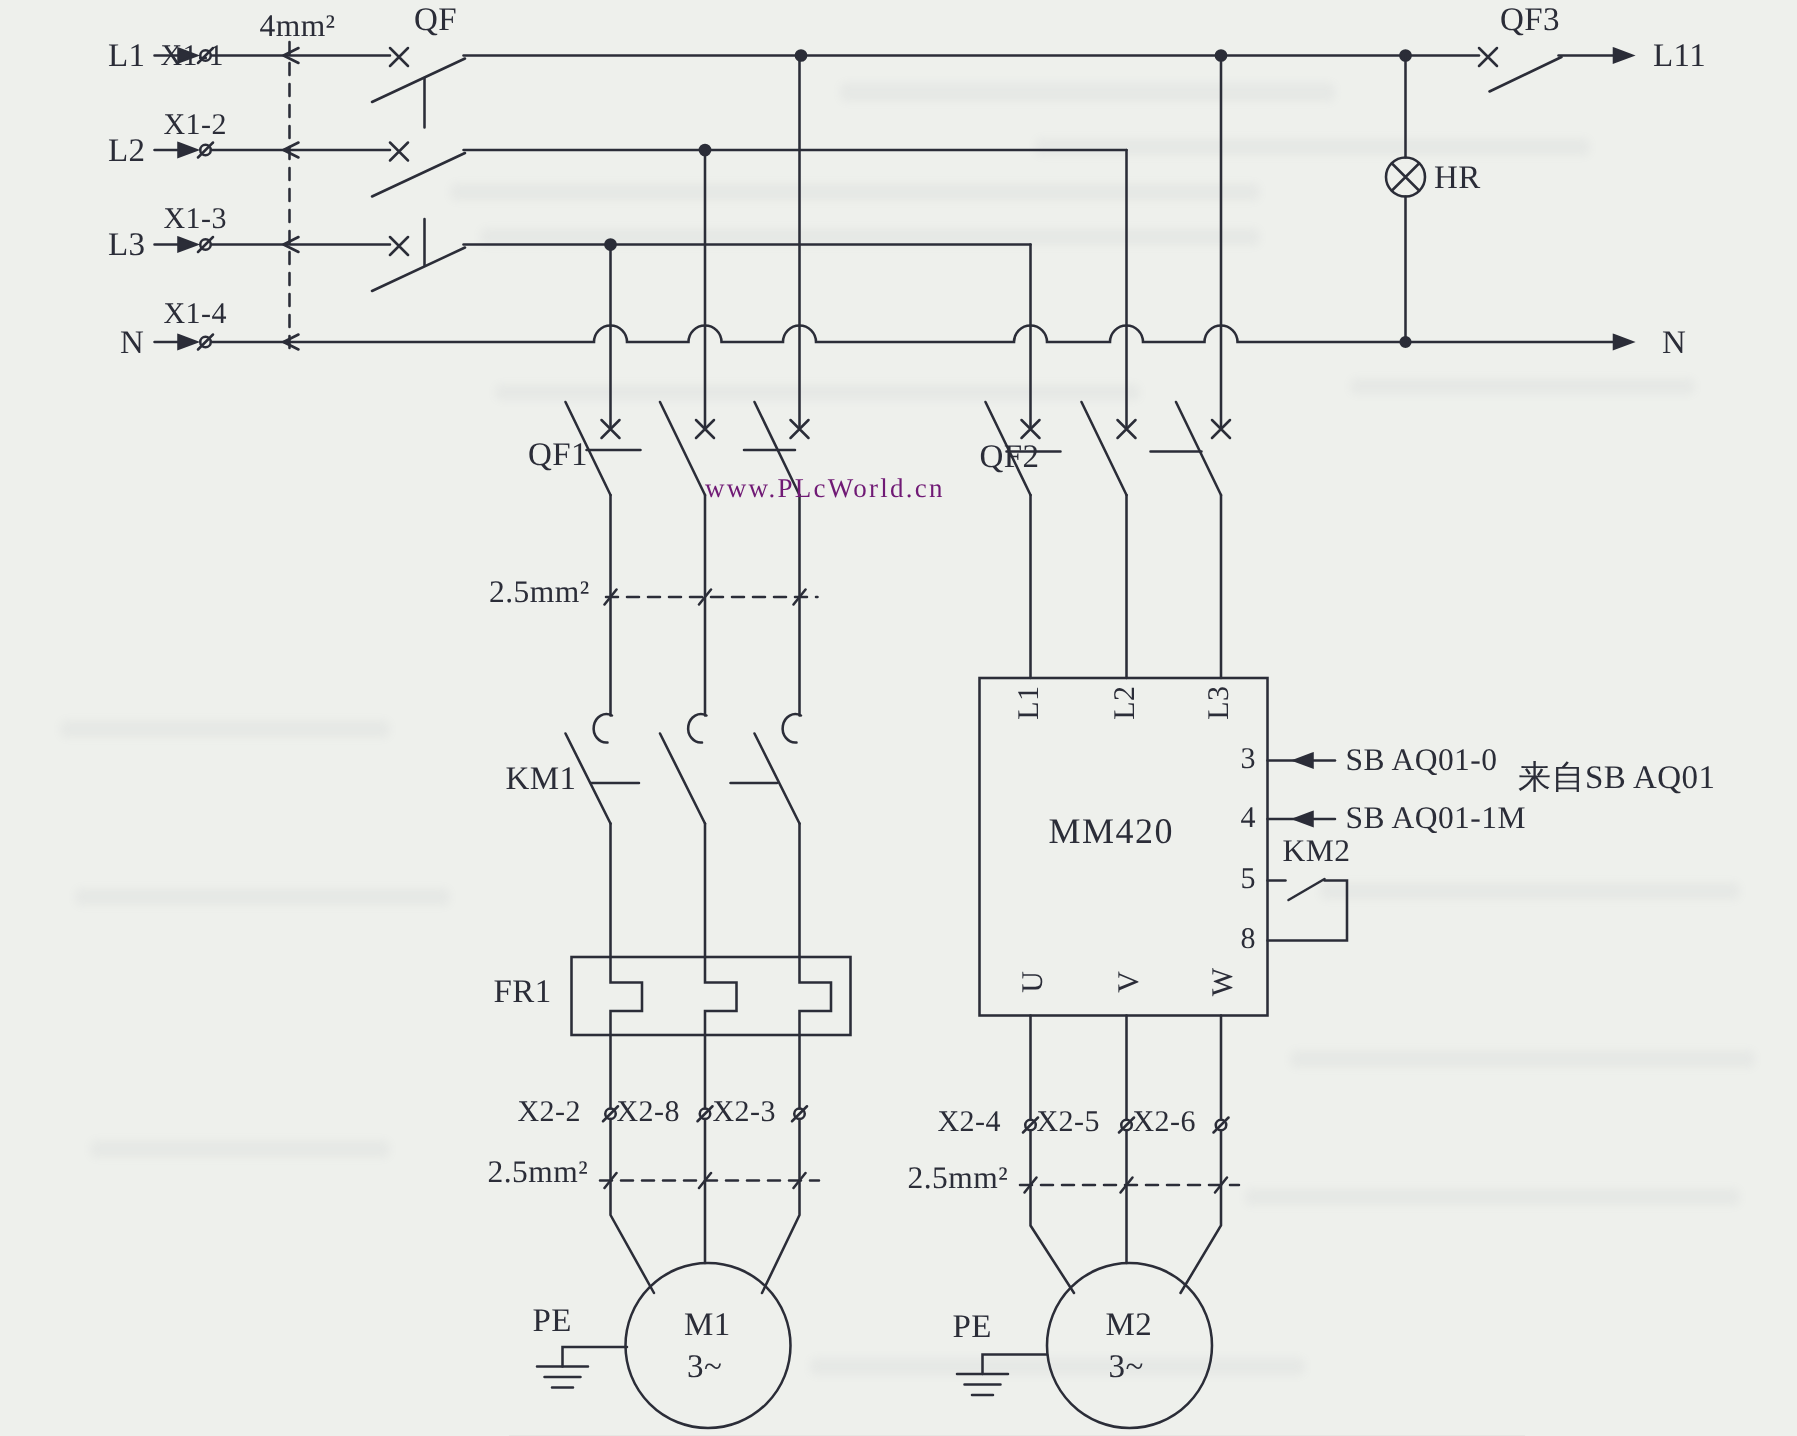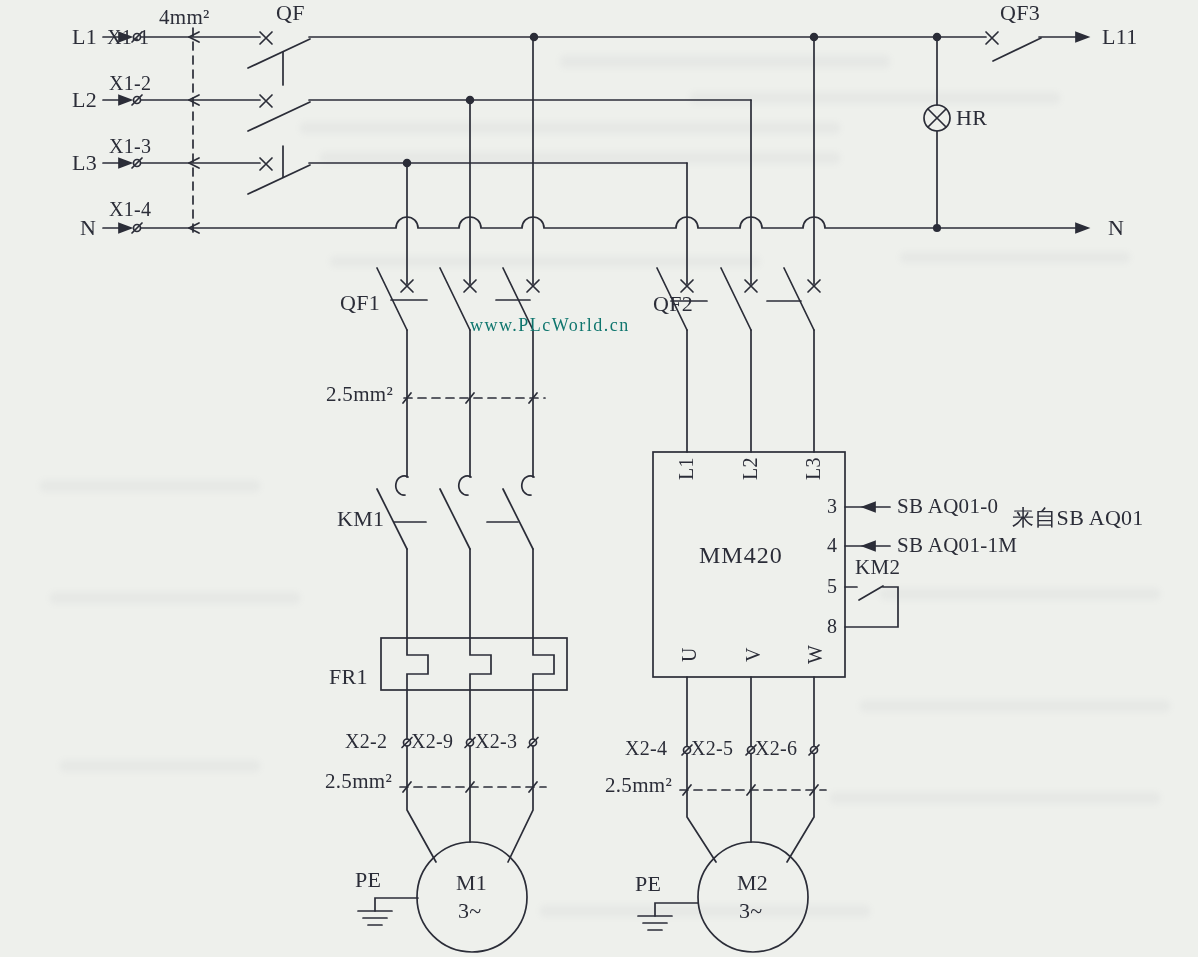--- a/index.html
+++ b/index.html
@@ -10,21 +10,21 @@
   }
   svg.wires{position:absolute;left:0;top:0;}
   .lbl{
     position:absolute;white-space:nowrap;color:#2b2d38;
     font-family:"Liberation Serif","DejaVu Serif",serif;
     font-size:21px;line-height:1.05;letter-spacing:0.3px;
   }
   .big{font-size:22px;text-align:center;}
   .sm{font-size:20px;}
   .rot{transform:rotate(-90deg);transform-origin:center center;font-size:20px;}
-  .watermark{color:#0f766e;font-size:18px;letter-spacing:1.5px;}
+  .watermark{color:#701a75;font-size:18px;letter-spacing:1.5px;}
   .cjk{font-size:22px;}
   .mm{font-size:24px;letter-spacing:1px;}
   .bleed{
     position:absolute;background:#868b96;opacity:0.07;filter:blur(3px);
     border-radius:4px;pointer-events:none;
   }
 </style>
 </head>
 <body>
 
@@ -208,59 +208,59 @@
       <path d="M638 916 H672 M643 923 H667 M648 930 H662"></path>
     </g>
   </svg>
 
   <span class="lbl big" style="left:72px;top:25px">L1</span>
   <span class="lbl big" style="left:72px;top:88px">L2</span>
   <span class="lbl big" style="left:72px;top:151px">L3</span>
   <span class="lbl big" style="left:80px;top:216px">N</span>
 
   <span class="lbl sm" style="left:107px;top:27px">X1-1</span>
-  <span class="lbl" style="left:159px;top:6px">4mm²</span>
+  <span class="lbl" style="left:173px;top:6px">4mm²</span>
   <span class="lbl sm" style="left:109px;top:73px">X1-2</span>
   <span class="lbl sm" style="left:109px;top:136px">X1-3</span>
   <span class="lbl sm" style="left:109px;top:199px">X1-4</span>
 
   <span class="lbl big" style="left:276px;top:1px">QF</span>
   <span class="lbl big" style="left:1000px;top:1px">QF3</span>
   <span class="lbl big" style="left:1102px;top:25px">L11</span>
   <span class="lbl big" style="left:956px;top:106px">HR</span>
   <span class="lbl big" style="left:1108px;top:216px">N</span>
 
-  <span class="lbl big" style="left:340px;top:291px">QF1</span>
+  <span class="lbl big" style="left:352px;top:291px">QF1</span>
   <span class="lbl big" style="left:653px;top:292px">QF2</span>
 
   <span class="lbl watermark" style="left:470px;top:316px">www.PLcWorld.cn</span>
 
   <span class="lbl" style="left:326px;top:383px">2.5mm²</span>
   <span class="lbl big" style="left:337px;top:507px">KM1</span>
-  <span class="lbl big" style="left:329px;top:665px">FR1</span>
+  <span class="lbl big" style="left:329px;top:649px">FR1</span>
 
   <span class="lbl mm" style="left:699px;top:543px">MM420</span>
   <span class="lbl rot sm" style="left:675px;top:458px">L1</span>
   <span class="lbl rot sm" style="left:739px;top:458px">L2</span>
   <span class="lbl rot sm" style="left:802px;top:458px">L3</span>
   <span class="lbl rot sm" style="left:682px;top:644px">U</span>
   <span class="lbl rot sm" style="left:746px;top:644px">V</span>
   <span class="lbl rot sm" style="left:806px;top:644px">W</span>
   <span class="lbl sm" style="left:827px;top:496px">3</span>
   <span class="lbl sm" style="left:827px;top:535px">4</span>
   <span class="lbl sm" style="left:827px;top:576px">5</span>
   <span class="lbl sm" style="left:827px;top:616px">8</span>
 
   <span class="lbl" style="left:897px;top:495px">SB AQ01-0</span>
   <span class="lbl" style="left:897px;top:534px">SB AQ01-1M</span>
   <span class="lbl cjk" style="left:1012px;top:506px">来自SB AQ01</span>
   <span class="lbl" style="left:855px;top:556px">KM2</span>
 
   <span class="lbl sm" style="left:345px;top:731px">X2-2</span>
-  <span class="lbl sm" style="left:411px;top:731px">X2-9</span>
+  <span class="lbl sm" style="left:411px;top:731px">X2-8</span>
   <span class="lbl sm" style="left:475px;top:731px">X2-3</span>
   <span class="lbl" style="left:325px;top:770px">2.5mm²</span>
 
   <span class="lbl sm" style="left:625px;top:738px">X2-4</span>
   <span class="lbl sm" style="left:691px;top:738px">X2-5</span>
   <span class="lbl sm" style="left:755px;top:738px">X2-6</span>
   <span class="lbl" style="left:605px;top:774px">2.5mm²</span>
 
   <span class="lbl big" style="left:355px;top:868px">PE</span>
   <span class="lbl big" style="left:456px;top:871px">M1</span>

